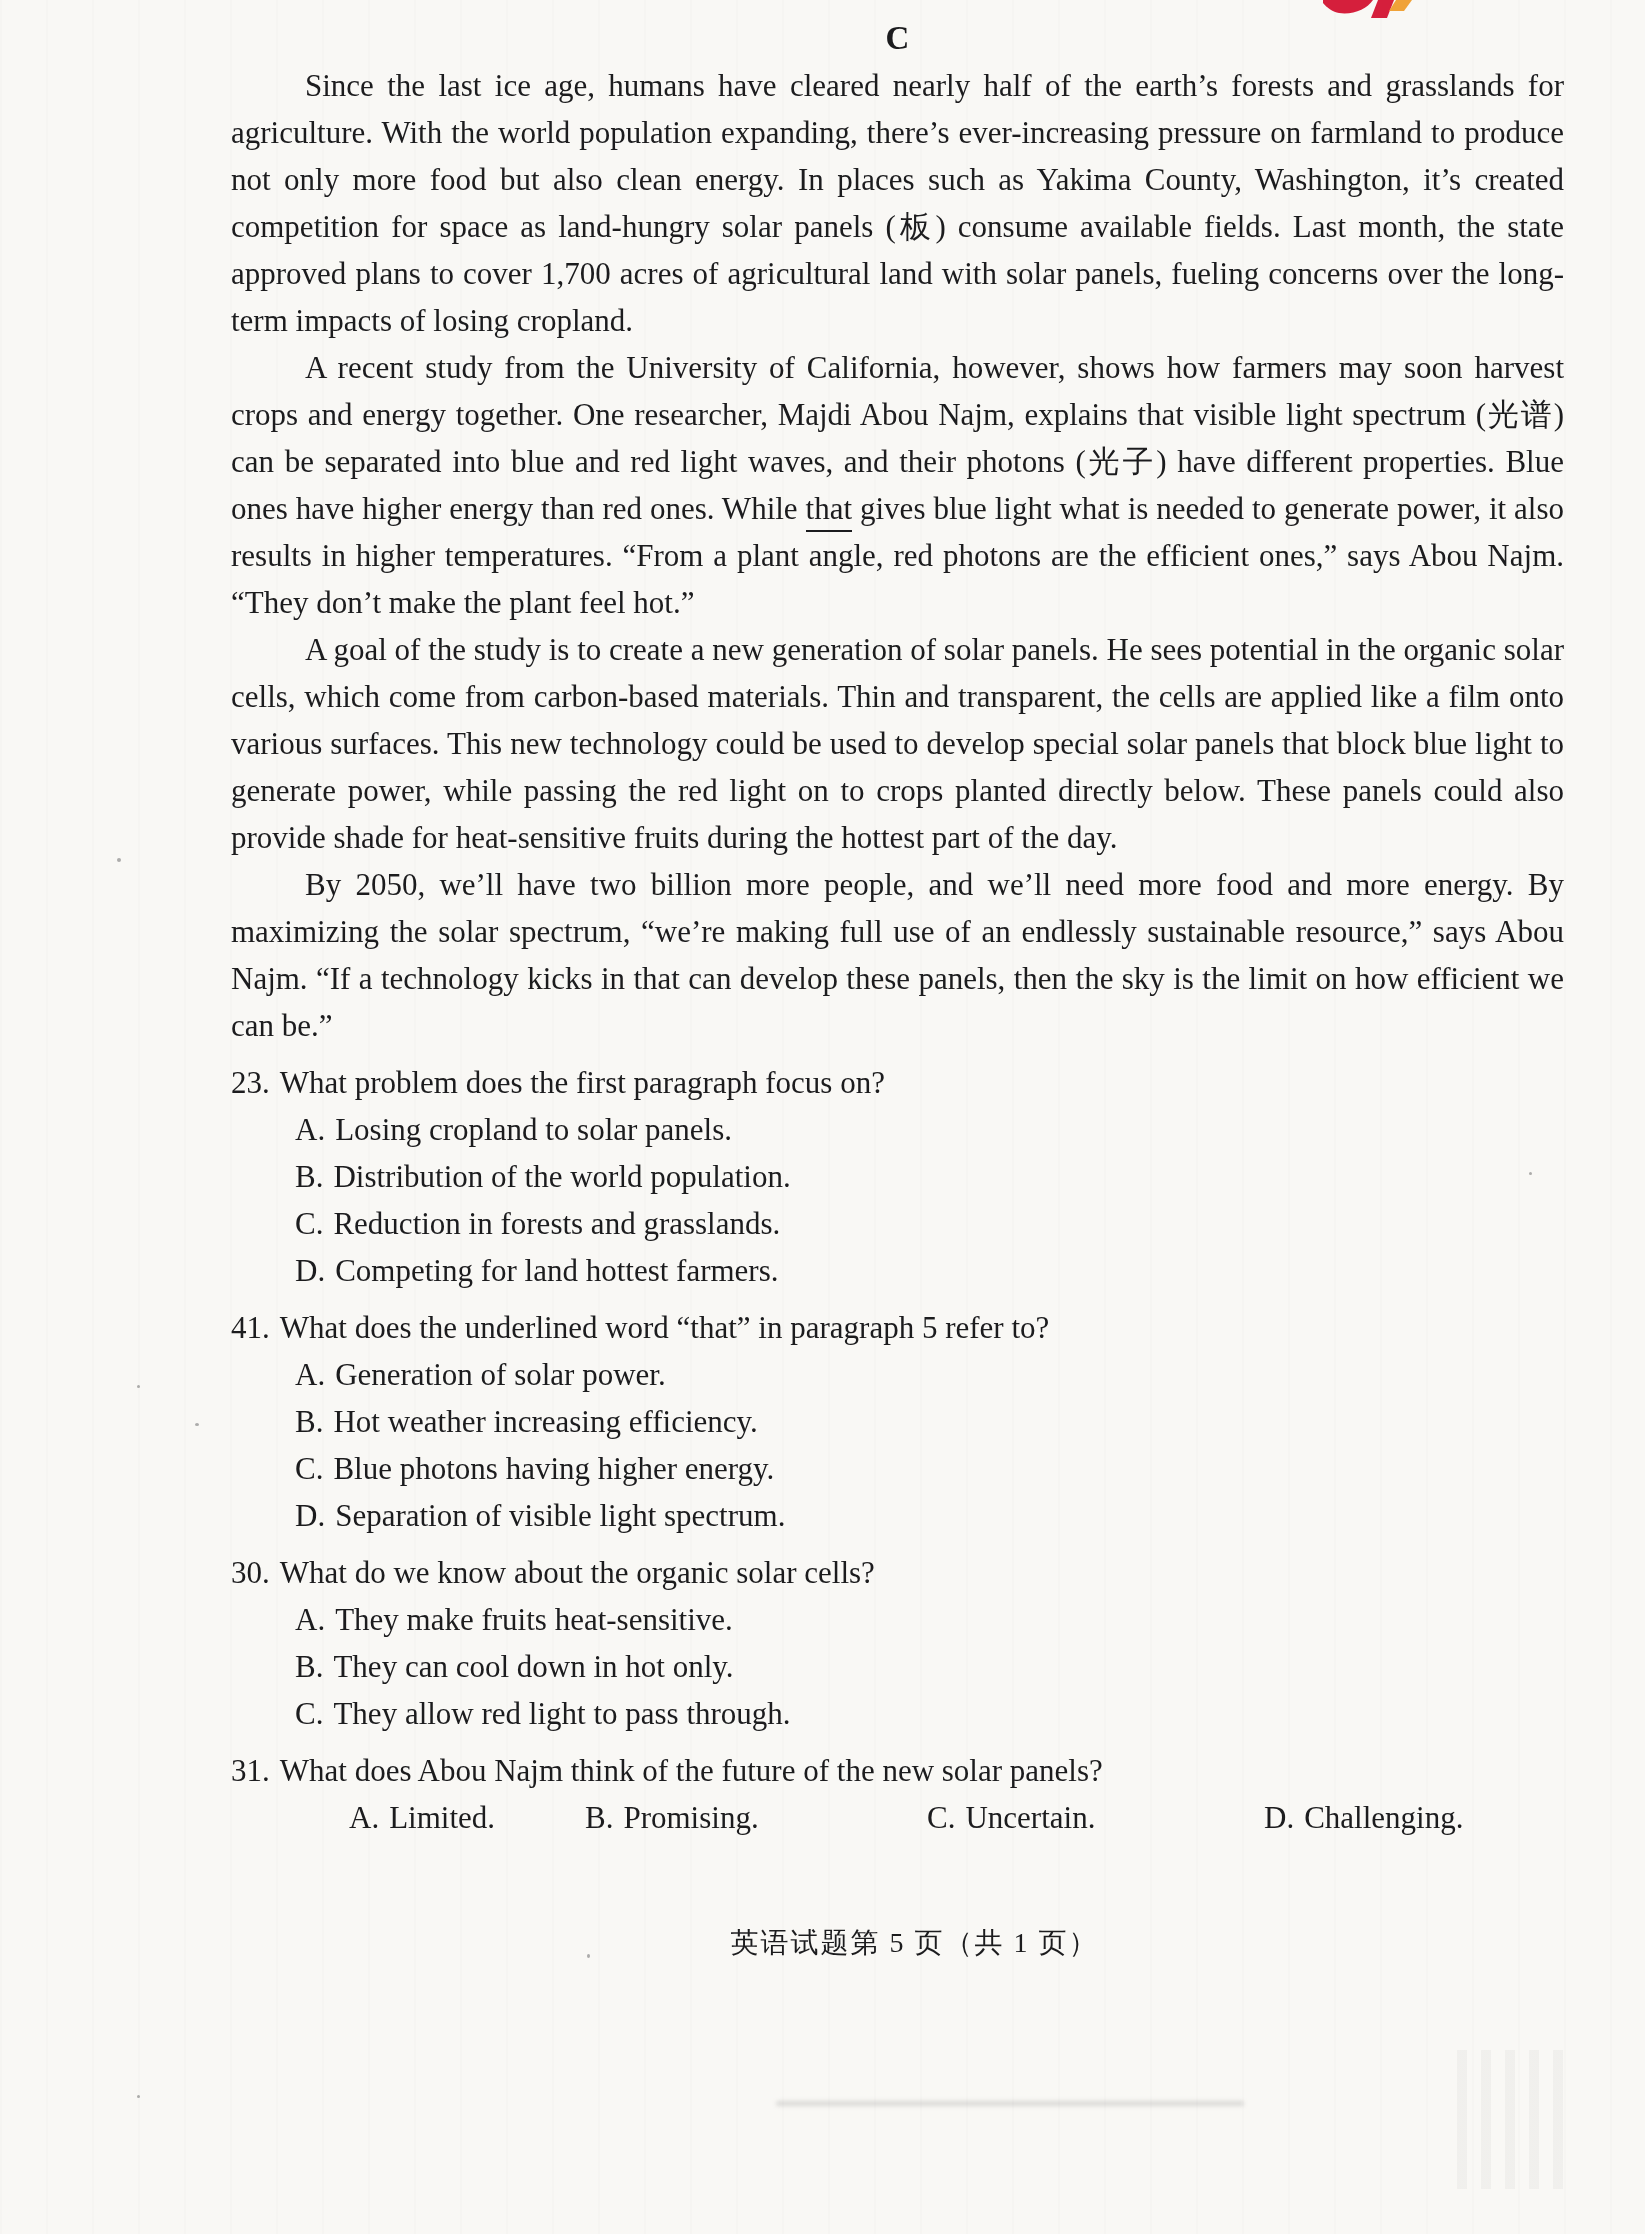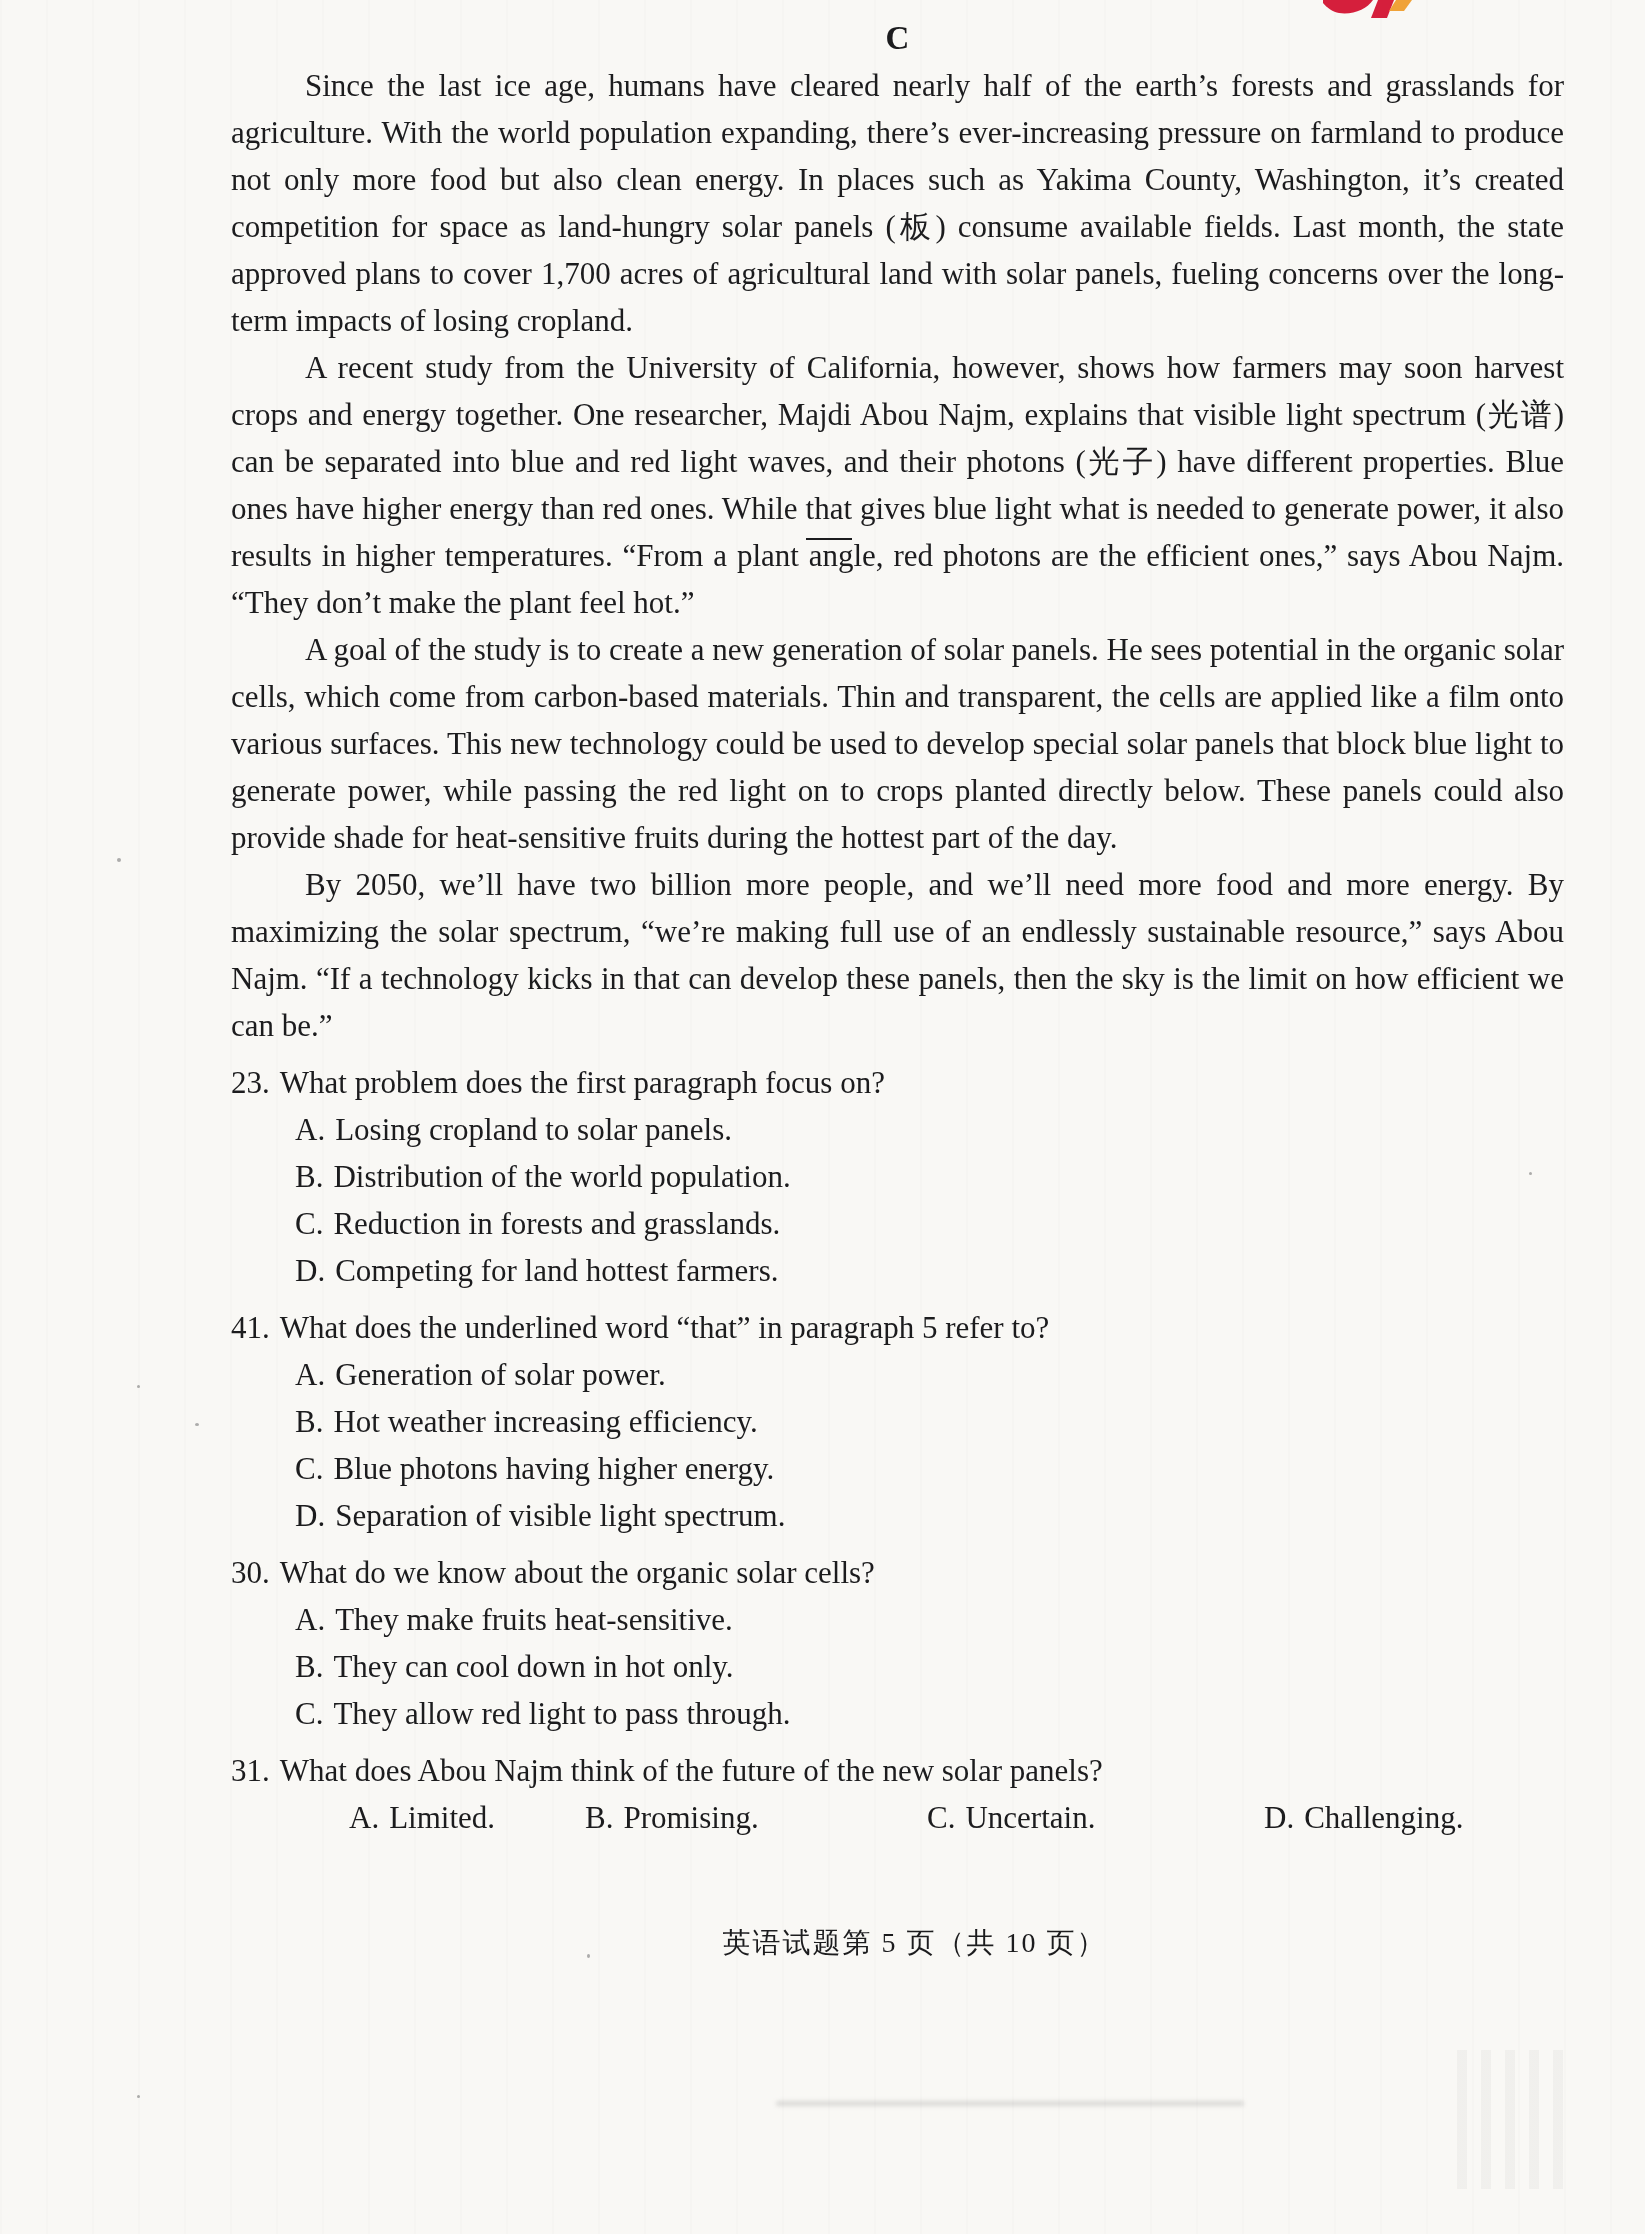--- a/index.html
+++ b/index.html
@@ -22,21 +22,21 @@
   .content{
     position:absolute;left:231px;top:14px;width:1333px;
     font-size:31px;line-height:47px;
   }
   .section-title{
     text-align:center;font-weight:bold;font-size:33px;line-height:48px;margin:0;
   }
   .para{
     margin:0;text-indent:74px;text-align:justify;text-align-last:left;
   }
-  .u-word{border-bottom:2.5px solid #1c1c1e;padding-bottom:12px;}
+  .u-word{border-bottom:2.5px solid #1c1c1e;padding-bottom:4px;}
   .question{margin-top:10px;}
   .q-line{white-space:nowrap;}
   .q-num{display:inline-block;min-width:0;margin-right:10px;}
   .option-row{padding-left:64px;white-space:nowrap;}
   .opt-label{margin-right:10px;}
   .inline-options{position:relative;height:47px;}
   .inline-options .opt{position:absolute;top:0;white-space:nowrap;}
   .inline-options .opt:nth-child(1){left:72px;margin-left:46px;}
   .inline-options .opt:nth-child(2){left:354px;}
   .inline-options .opt:nth-child(3){left:696px;}
@@ -119,21 +119,21 @@
       <div class="inline-options">
         <span class="opt"><span class="opt-label">A.</span><span>Limited.</span></span>
         <span class="opt"><span class="opt-label">B.</span><span>Promising.</span></span>
         <span class="opt"><span class="opt-label">C.</span><span>Uncertain.</span></span>
         <span class="opt"><span class="opt-label">D.</span><span>Challenging.</span></span>
       </div>
     </div>
 
   </div>
 
-  <div class="footer">英语试题第 5 页（共 10 页）</div>
+  <div class="footer">英语试题第 5 页（共 1 页）</div>
 
   <div class="smudge"></div>
   <div class="streak-patch"></div>
   <i class="speck s1"></i>
   <i class="speck s2"></i>
   <i class="speck s3"></i>
   <i class="speck s4"></i>
   <i class="speck s5"></i>
   <i class="speck s6"></i>
 

